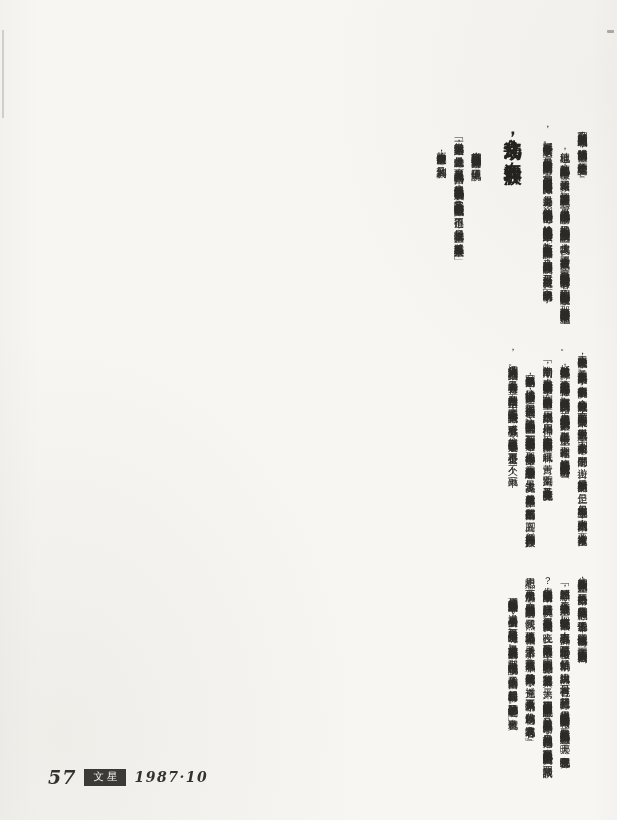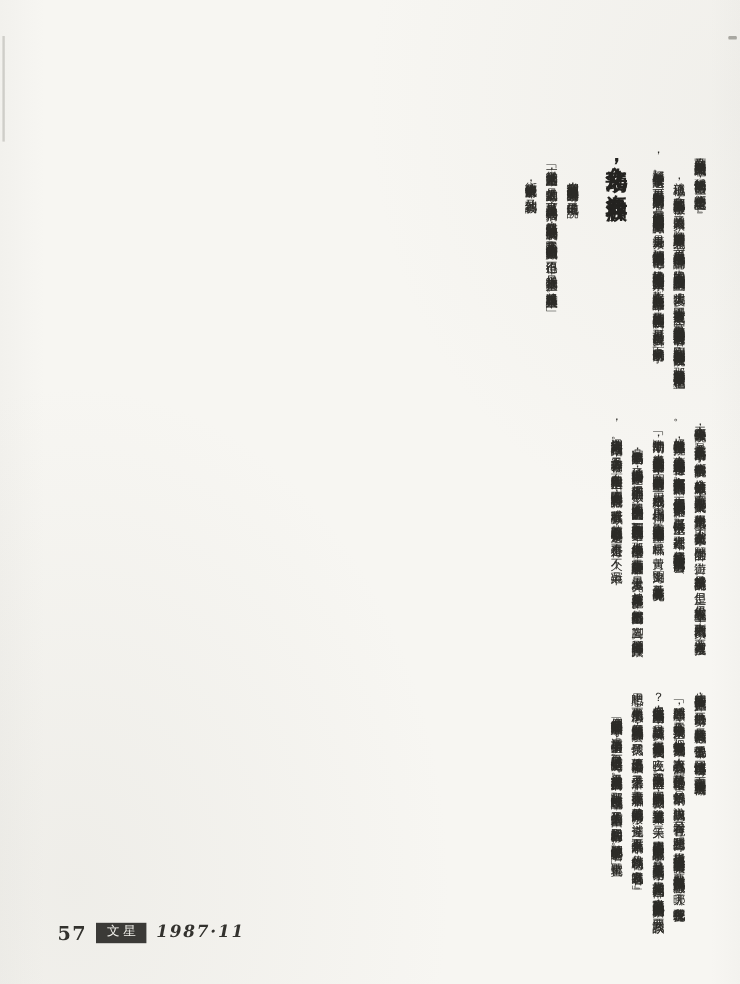--- a/index.html
+++ b/index.html
@@ -43,21 +43,21 @@
     font-weight:700;
     color:#242320;
   }
   
   .footer{
     position:absolute;left:48px;top:768px;height:18px;
     display:flex;align-items:center;gap:8px;
     color:#33322e;
   }
   .footer .page-num{
-    font-size:16px;font-weight:700;letter-spacing:1px;
+    font-size:19px;font-weight:700;font-style:italic;letter-spacing:1px;
   }
   .footer .mag-box{
     background:#3b3a37;color:#f5f4ef;
     font-size:10.5px;letter-spacing:3px;
     padding:2px 6px 4px 9px;line-height:11px;
   }
   .footer .issue{
     font-size:14px;font-weight:700;font-style:italic;letter-spacing:1.5px;
   }
   
@@ -103,16 +103,16 @@
     </div>
   <div class="band band-bot">
       <p class="para" style="text-indent: 0em;">的痔瘡和肝炎使他倒在床上，無法再出外勞動。隊長算是特別照顧他，派他去養鴨子。當他回憶這段往事時，在「望盡天涯路」一文中這樣寫到：</p>
       <p class="para" style="text-indent: 1em;">「感謝領導的照顧，我工作中格外兢兢業業，但偏偏有一隻黃毛乳鴨突然死了。有人說我心懷不滿，打死鴨子是階級報復。於是解剖小鴨，說內臟無病，只頭骨有青色，證明是打死的。指導員根據『無產階級立場堅定者』的彙報，要我向群眾檢查打死鴨子的思想根源。天哪，我怎會打死鴨子呢？但像我這種資產階級立場的人，講話只能算是頑抗，指導員要發動全連批判我。夜晚，我這一向不哭泣的人落淚了。睡在同一炕上的同學勸慰我，我說這簡直是『十五貫』。第二天，這位同學用不平的口吻在群眾中評議此事，並又重複了我引的『十五貫』比喻。指導員又把我叫到連部，我以為他可能發現了自己的武斷與粗暴，要同我談談思想吧！然而他更加憤怒了，聲色俱厲地質問我說過了什麼，我愕然了。他盛怒之下捲了捲衣袖：『老子上了水滸傳了！』我更摸不著頭腦，他看我確是尚未開竅，補充道：『十五貫不是水滸傳嗎？你以為只你聰明，我沒有看過嗎？』」</p>
       <p class="para" style="text-indent: 2em;">他們就是在這種無知老粗的「專政」下，過著委屈偷生的日子，而且這種日子還不知何時了呢。潘天壽就是這樣被折磨而死的。那時吳冠中也曾感嘆地說：「我失去了作畫的自由，想起留在巴黎的同行，聽說他們都已舉世聞名了。」聽來也實</p>
     </div>
 
   <div class="footer">
     <span class="page-num">57</span>
     <span class="mag-box">文星</span>
-    <span class="issue">1987·11</span>
+    <span class="issue">1987·10</span>
   </div>
 
 </div>
 
 </body></html>

